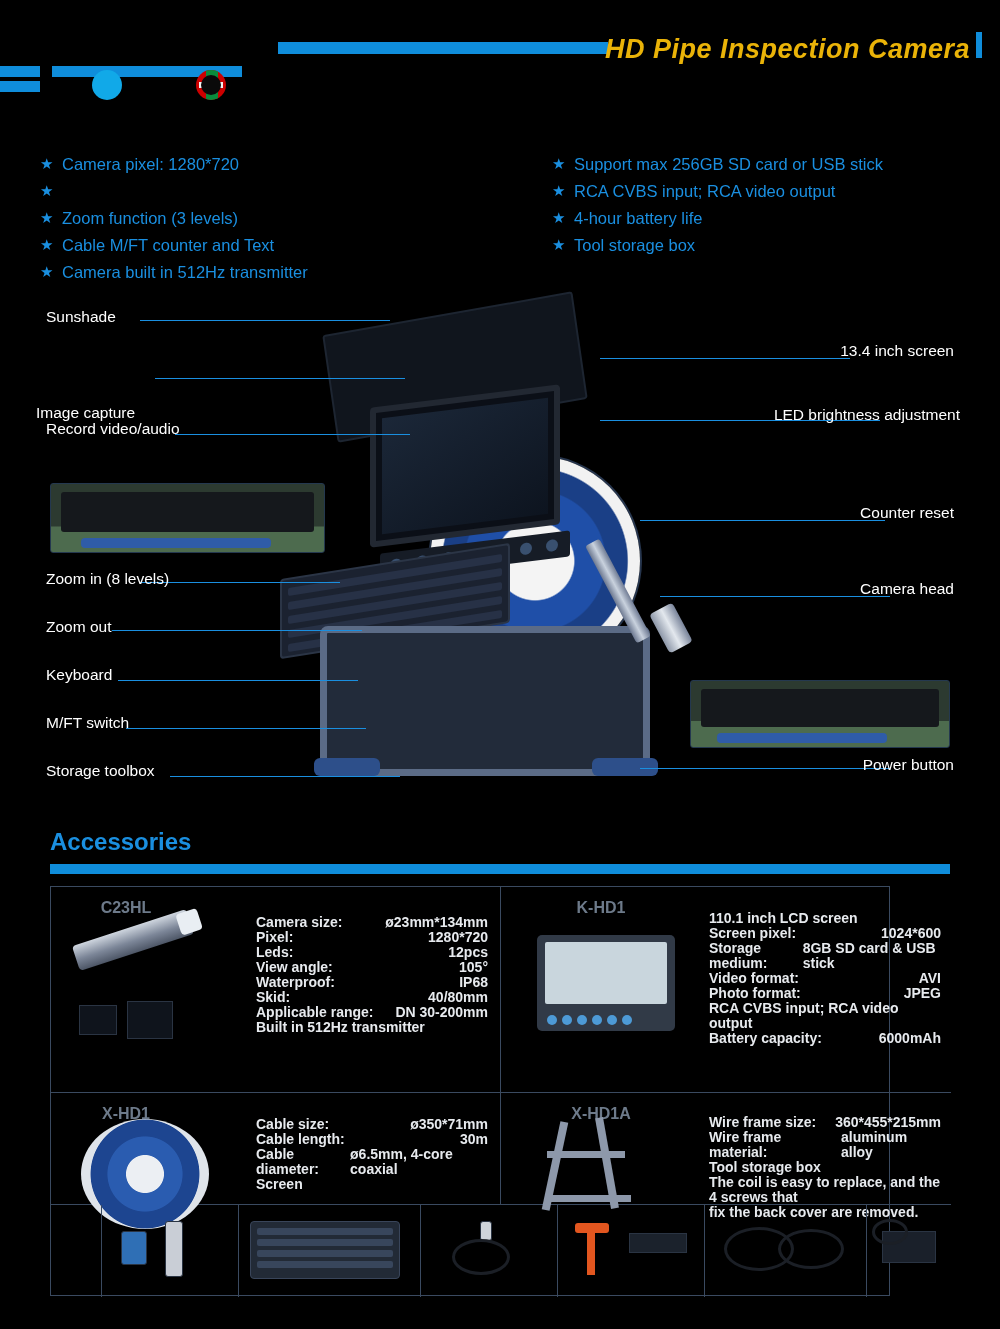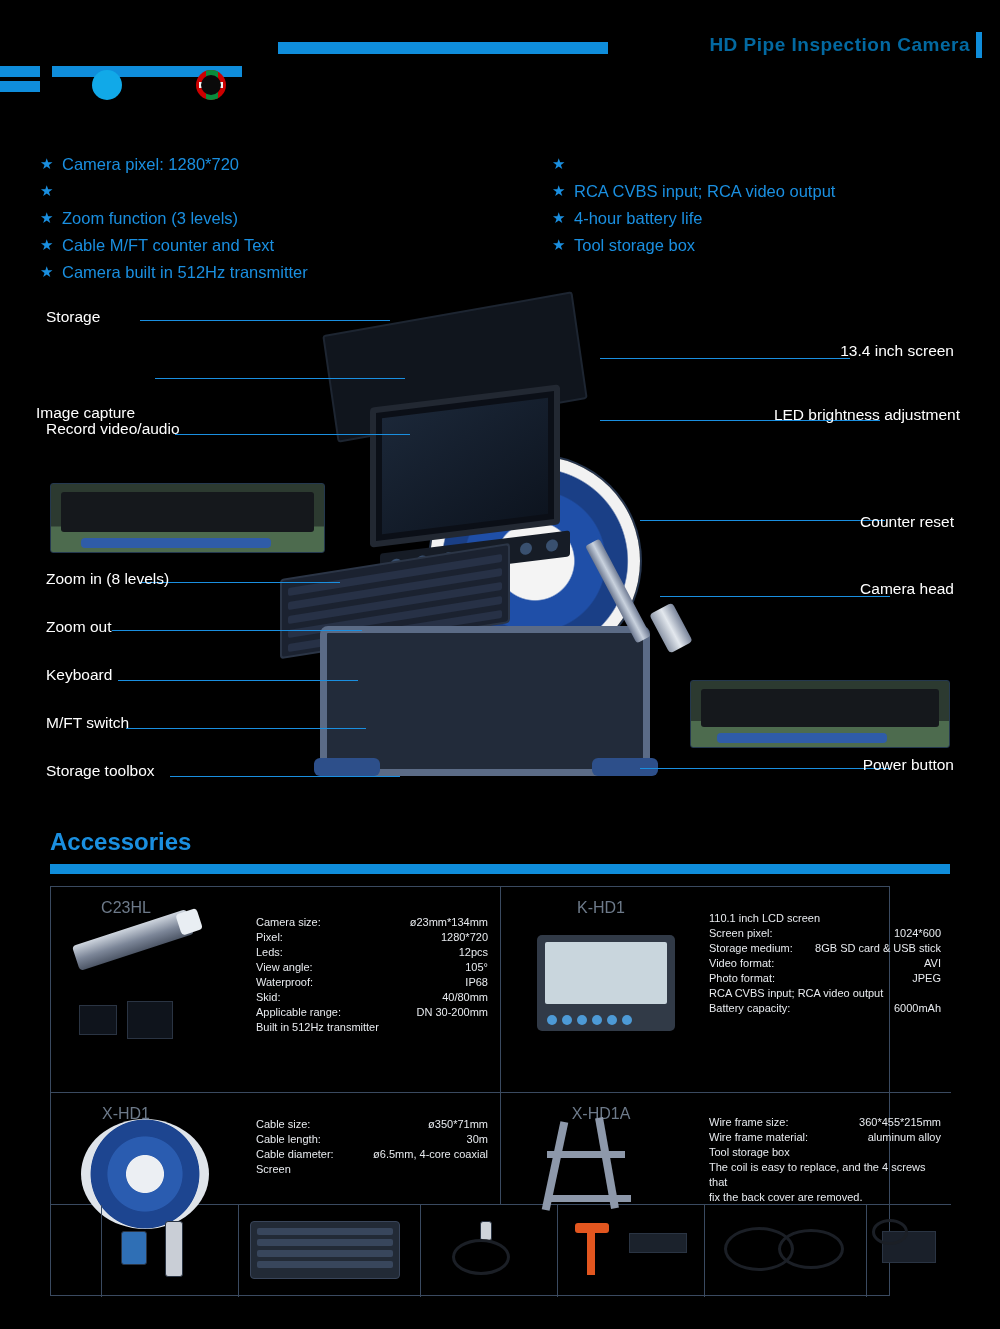--- a/index.html
+++ b/index.html
@@ -11,22 +11,22 @@
   .page { position:relative; width:1000px; height:1329px; }
 
   
   .hdr-bars { position:absolute; left:0; top:28px; width:1000px; height:40px; }
   .bar { position:absolute; background:#0f8ddb; height:11px; }
   .bar.b1 { left:0;   top:38px; width:40px; }
   .bar.b2 { left:0;   top:53px; width:40px; }
   .bar.b3 { left:52px;top:38px; width:190px; }
   .bar.b4 { left:278px;top:14px;width:330px; height:12px; }
   .hdr-title {
-    position:absolute; right:30px; top:34px; font-size:19px; letter-spacing:.5px;
-    color:#0369a1; font-weight:bold; text-align:right;
+    position:absolute; right:30px; top:34px; font-size:27px; letter-spacing:.5px;
+    color:#eab308; font-weight:bold; text-align:right;font-style:italic;
   }
   .hdr-caps { position:absolute; right:18px; top:32px; width:6px; height:26px; background:#0f8ddb; }
 
   .logo-dot {
     position:absolute; left:92px; top:70px; width:30px; height:30px; border-radius:50%;
     background:#11a9e8;
   }
   .logo-ring {
     position:absolute; left:196px; top:70px; width:30px; height:30px; border-radius:50%;
     background:#c00; overflow:hidden;
@@ -110,27 +110,27 @@
   .sidephoto1 .handle { position:absolute; left:30px; bottom:4px; width:190px; height:10px; background:#2f5ca8; border-radius:4px;}
   .sidephoto2 { left:690px; top:382px; width:260px; height:68px; border-radius:3px;
     background:linear-gradient(180deg,#2c3a30 0%,#2c3a30 60%,#4d6b4e 61%,#4d6b4e 100%); }
   .sidephoto2 .unit { position:absolute; left:10px; top:8px; right:10px; height:38px; background:#15181c; border-radius:3px; }
   .sidephoto2 .handle { position:absolute; left:26px; bottom:4px; width:170px; height:10px; background:#2f5ca8; border-radius:4px;}
 
   
   .acc-title { position:absolute; left:50px; top:828px; font-size:24px; color:#1a8fe0; font-weight:bold; }
   .acc-bar { position:absolute; left:50px; top:864px; width:900px; height:10px; background:#0f8ddb; }
 
-  .acc-table { position:absolute; left:50px; top:886px; width:840px; height:410px; border:1px solid #3a4a60; }
+  .acc-table { position:absolute; left:50px; top:886px; width:840px; height:410px; border:1px solid #3a4a60;font-weight:bold; }
   .acc-row { position:absolute; left:0; width:900px; border-bottom:1px solid #3a4a60; }
   .acc-cell { position:absolute; top:0; height:100%; }
   .vline { position:absolute; top:0; width:1px; height:100%; background:#3a4a60; }
 
   .acc-name { font-size:16px; color:#6d7a8a; text-align:center; margin-top:12px; }
-  .spec { font-size:11px; line-height:15px; color:#e7eaee; }
+  .spec { font-size:14px; line-height:15px; color:#e7eaee; }
   .spec .r { display:flex; justify-content:space-between; }
   .spec .full { display:block; }
 
   
   .probe { position:absolute; left:22px; top:40px; width:120px; height:26px;
     background:linear-gradient(180deg,#cfd6df,#7c8698 55%,#4d5666);
     border-radius:4px; transform:rotate(-18deg); }
   .probe .tip { position:absolute; right:-10px; top:2px; width:22px; height:22px; border-radius:4px; background:#e9eef3; }
   .mini-sq { position:absolute; background:#0f141c; border:1px solid #2a3443; }
 
@@ -195,20 +195,21 @@
         <div class="feat-txt">Cable M/FT counter and Text</div>
       </div>
       <div class="feat">
         <div class="star">★</div>
         <div class="feat-txt">Camera built in 512Hz transmitter</div>
       </div>
     </div>
     <div class="fcol right">
       <div class="feat">
         <div class="star">★</div>
+        <div class="feat-txt">Support max 256GB SD card or USB stick</div>
       </div>
       <div class="feat">
         <div class="star">★</div>
         <div class="feat-txt">RCA CVBS input; RCA video output</div>
       </div>
       <div class="feat">
         <div class="star">★</div>
         <div class="feat-txt">4-hour battery life</div>
       </div>
       <div class="feat">
@@ -266,32 +267,32 @@
     <div class="cl-line" style="left:118px; top:382px; width:240px;"></div>
     <div class="cl-line" style="left:126px; top:430px; width:240px;"></div>
     <div class="cl-line" style="left:170px; top:478px; width:230px;"></div>
 
     <div class="cl-line" style="left:600px; top:60px; width:250px;"></div>
     <div class="cl-line" style="left:600px; top:122px; width:280px;"></div>
     <div class="cl-line" style="left:640px; top:222px; width:245px;"></div>
     <div class="cl-line" style="left:660px; top:298px; width:230px;"></div>
     <div class="cl-line" style="left:640px; top:470px; width:250px;"></div>
 
-    <div class="callout" style="left:46px; top:10px;">Storage</div>
+    <div class="callout" style="left:46px; top:10px;">Sunshade</div>
     <div class="callout" style="left:36px; top:66px;margin-top:40px;">Image capture</div>
     <div class="callout" style="left:46px; top:122px;">Record video/audio</div>
     <div class="callout" style="left:46px; top:272px;text-align:right;">Zoom in (8 levels)</div>
     <div class="callout" style="left:46px; top:320px;">Zoom out</div>
     <div class="callout" style="left:46px; top:368px;">Keyboard</div>
     <div class="callout" style="left:46px; top:416px;">M/FT switch</div>
     <div class="callout" style="left:46px; top:464px;">Storage toolbox</div>
 
     <div class="callout right" style="right:46px; top:44px;">13.4 inch screen</div>
     <div class="callout right" style="right:40px; top:108px;">LED brightness adjustment</div>
-    <div class="callout right" style="right:46px; top:206px;margin-top:9px;">Counter reset</div>
+    <div class="callout right" style="right:46px; top:206px;">Counter reset</div>
     <div class="callout right" style="right:46px; top:282px;">Camera head</div>
     <div class="callout right" style="right:46px; top:458px;">Power button</div>
   </div>
 
   <div class="acc-title">Accessories</div>
   <div class="acc-bar"></div>
 
   <div class="acc-table">
 
     <div class="acc-row" style="top:0; height:206px;">

